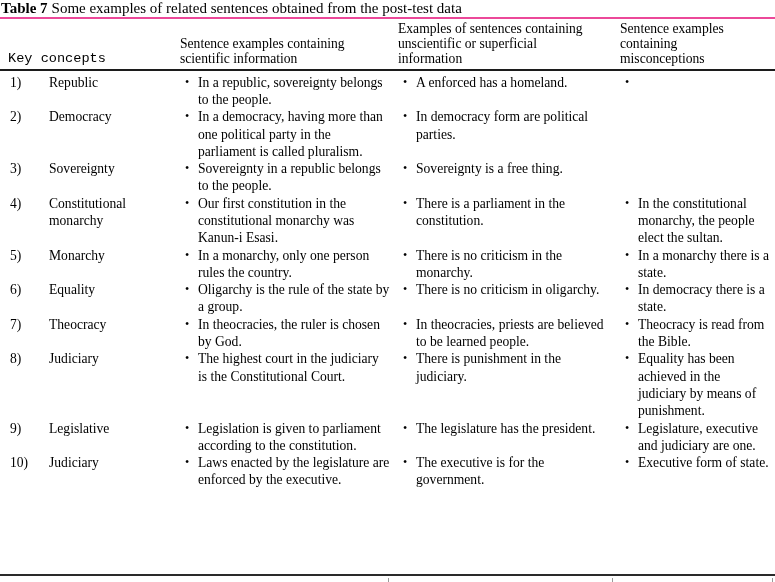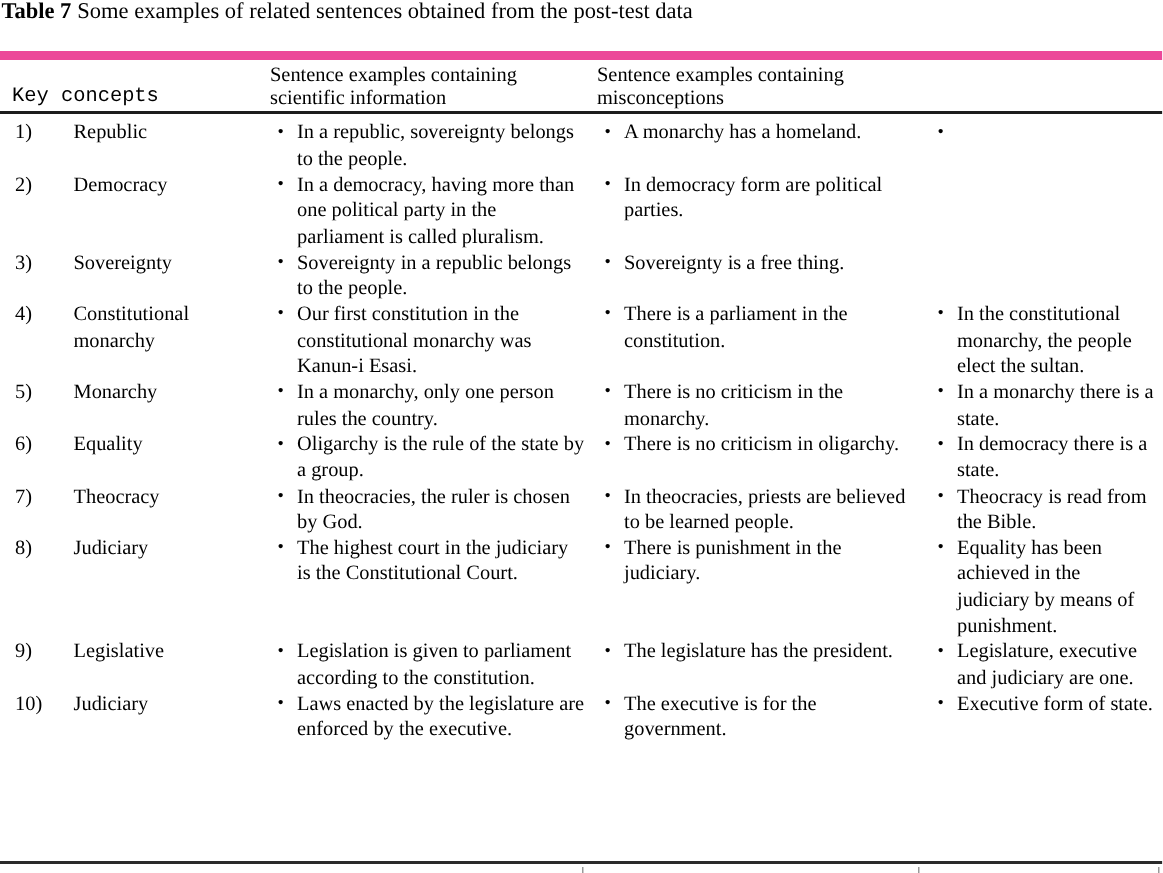--- a/index.html
+++ b/index.html
@@ -10,22 +10,22 @@
     overflow: hidden;
     background: #ffffff;
     color: #000000;
     font-family: "Liberation Serif", "DejaVu Serif", serif;
     font-size: 13.6px;
   }
   
   .title {
     font-size: 15px;
     line-height: 16px;
-    padding: 0 0 18px 1px;
-    border-bottom: 6px solid #ec4899;
+    padding: 0 0 1px 1px;
+    border-bottom: 2px solid #ec4899;
     white-space: nowrap;
   }
   .title .bold { font-weight: bold; margin-right: 4px; }
 
   
   .thead {
     display: grid;
     grid-template-columns: 180px 218px 222px 155px;
     align-items: end;
     line-height: 15.2px;
@@ -71,37 +71,38 @@
 
 <div class="page">
 
   <div class="title">
     <span class="bold">Table 7</span><span>Some examples of related sentences obtained from the post-test data</span>
   </div>
 
   <div class="thead">
     <div class="hcell key">Key concepts</div>
     <div class="hcell">Sentence examples containing scientific information</div>
+    <div class="hcell">Examples of sentences containing unscientific or superficial information</div>
     <div class="hcell">Sentence examples containing misconceptions</div>
   </div>
 
   <div class="tbody" id="tbody">
       <div class="trow">
         <div class="cell num">1)</div>
         <div class="cell concept">Republic</div>
         <div class="cell bullets ">
           <div class="bullet-item">
             <span class="bullet">•</span>
             <span class="stext">In a republic, sovereignty belongs to the people.</span>
           </div>
         </div>
         <div class="cell bullets ">
           <div class="bullet-item">
             <span class="bullet">•</span>
-            <span class="stext">A monarchy has a homeland.</span>
+            <span class="stext">A enforced has a homeland.</span>
           </div>
         </div>
         <div class="cell bullets last">
           <div class="bullet-item">
             <span class="bullet">•</span>
           </div>
         </div>
       </div>
       <div class="trow">
         <div class="cell num">2)</div>

